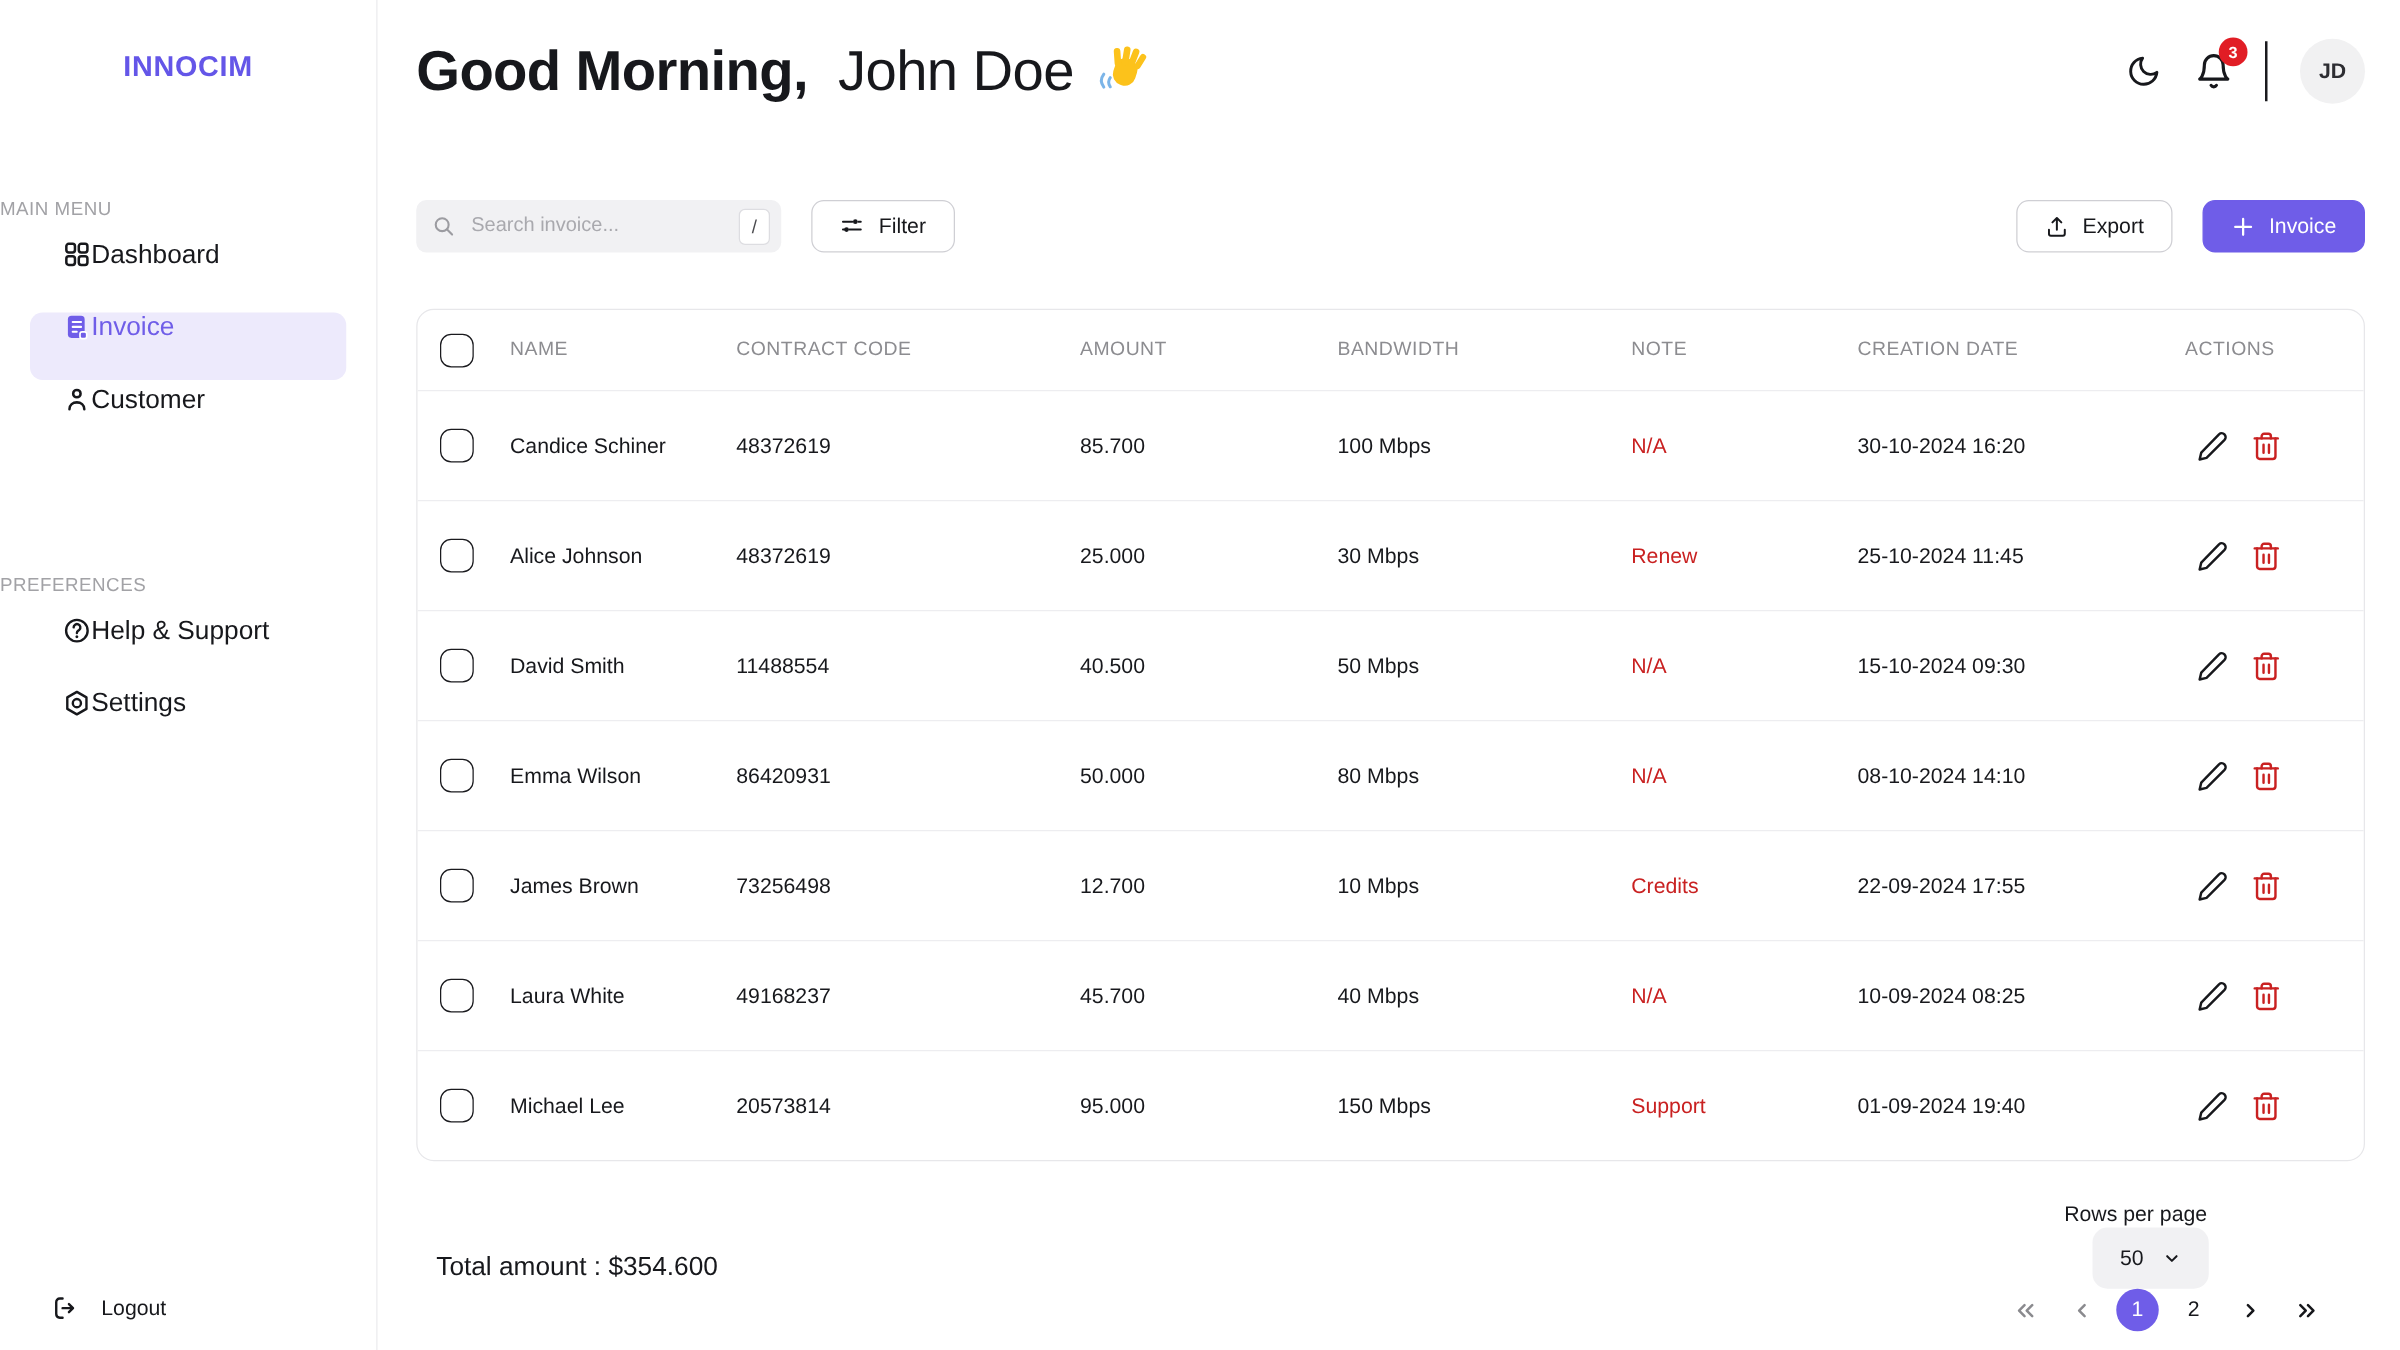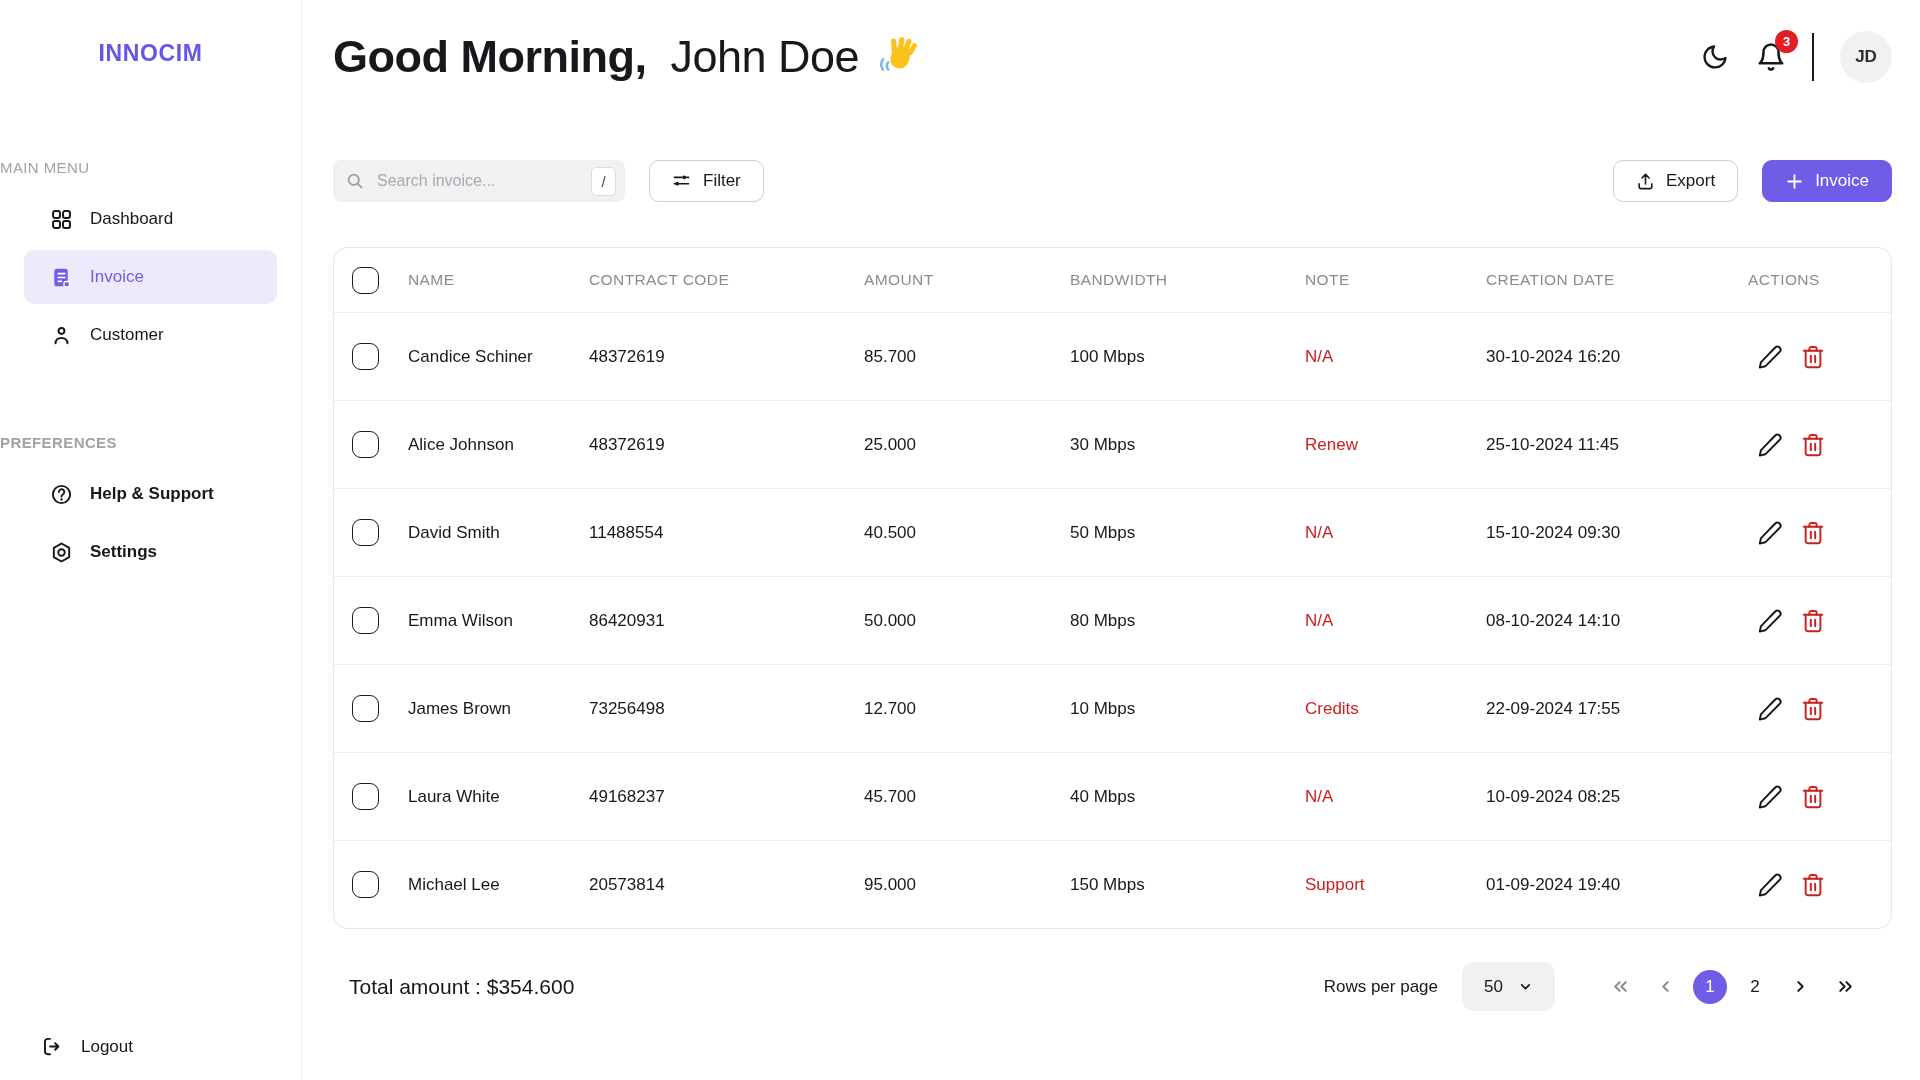--- a/index.html
+++ b/index.html
@@ -16,29 +16,29 @@
     width:302px; min-width:302px; height:100%;
     border-right:1px solid #ececee;
     position:relative; background:#fff;
   }
   .logo {
     margin-top:40px; text-align:center;
     font-size:23px; font-weight:bold; letter-spacing:.6px;
     color:#6456e8;
   }
   .section-main { margin-top:92px; }
-  .section-prefs { margin-top:72px;font-weight:bold; }
+  .section-prefs { margin-top:98px; }
   .section-label {
     margin-bottom:16px;
     font-size:15px; letter-spacing:.4px; color:#a2a2a6;
   }
   .nav-item {
-    display:flex; align-items:center; gap:17px;
+    display:flex; align-items:flex-start; 
     height:54px; margin:4px 24px; padding-left:26px;
-    border-radius:10px; font-size:17px; cursor:pointer; color:#17181c;
+    border-radius:10px; font-size:21px; cursor:pointer; color:#17181c;
   }
   .nav-item.active { background:#edeafc; color:#6f5de8; }
   .nicon { width:23px; height:23px; display:flex; align-items:center; justify-content:center; }
   .nicon svg { width:100%; height:100%; }
   .logout {
     position:absolute; left:40px; bottom:22px;
     display:flex; align-items:center; gap:18px;
     font-size:17px; cursor:pointer;
   }
 
@@ -112,21 +112,21 @@
     border:1.7px solid #1a1a1e; border-radius:9px; background:#fff; cursor:pointer;
   }
   .note-cell { color:#c92121; }
   .actions-cell { display:flex; gap:17px; padding-left:9px; }
   .icon-btn { background:none; border:none; padding:0; width:26px; height:26px; cursor:pointer; }
   .icon-btn svg { width:100%; height:100%; }
 
   
   .footer-row { margin-top:33px; display:flex; align-items:center; justify-content:space-between; }
   .total { font-size:21px; padding-left:16px; }
-  .pager { display:flex; align-items:center; padding-right:30px; }
+  .pager { display:flex; align-items:center; padding-right:30px;flex-direction:column; }
   .rpp-label { font-size:17px; }
   .select {
     margin-left:24px; width:93px; height:49px;
     background:#f1f1f3; border-radius:12px; cursor:pointer;
     display:flex; align-items:center; justify-content:center; gap:15px;
     font-size:17px;
   }
   .select svg { width:15px; height:15px; }
   .pages { display:flex; align-items:center; gap:11px; margin-left:48px; }
   .pg {

